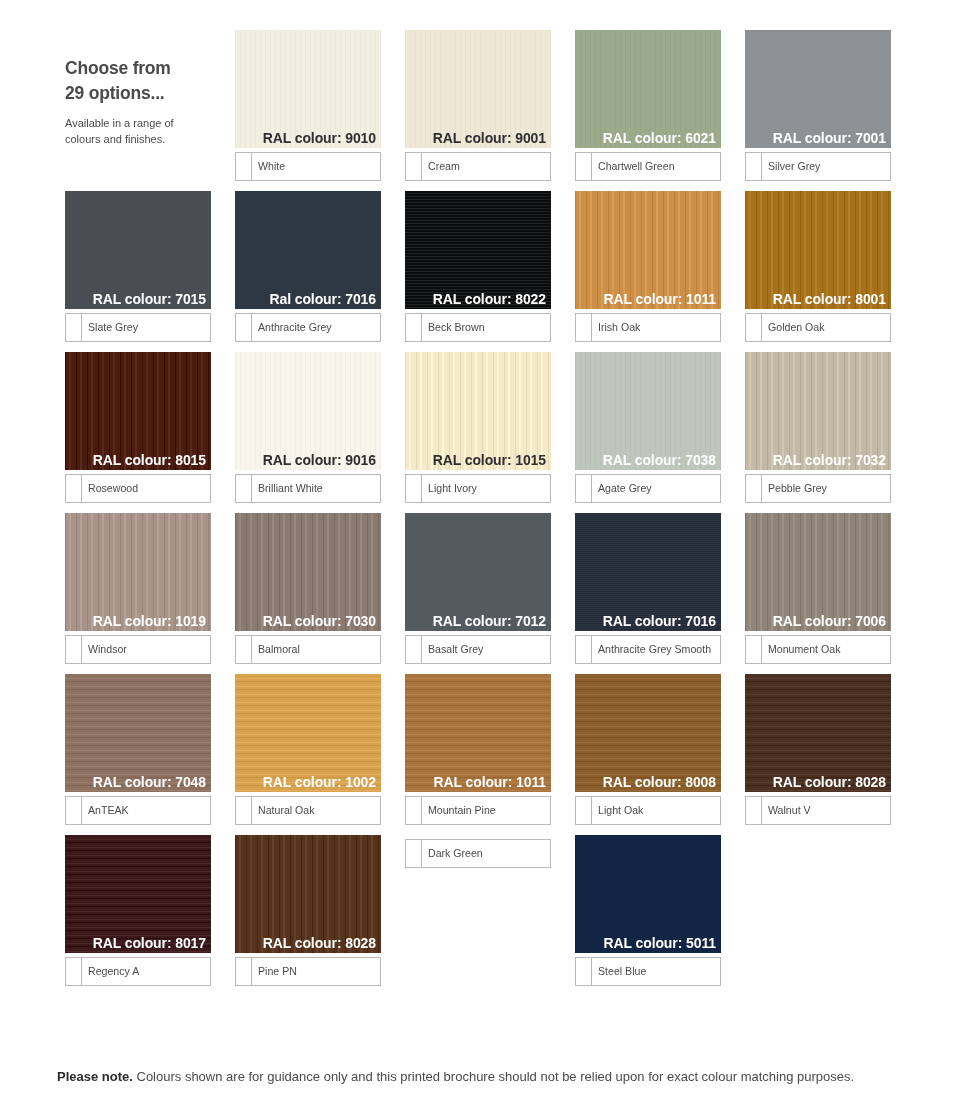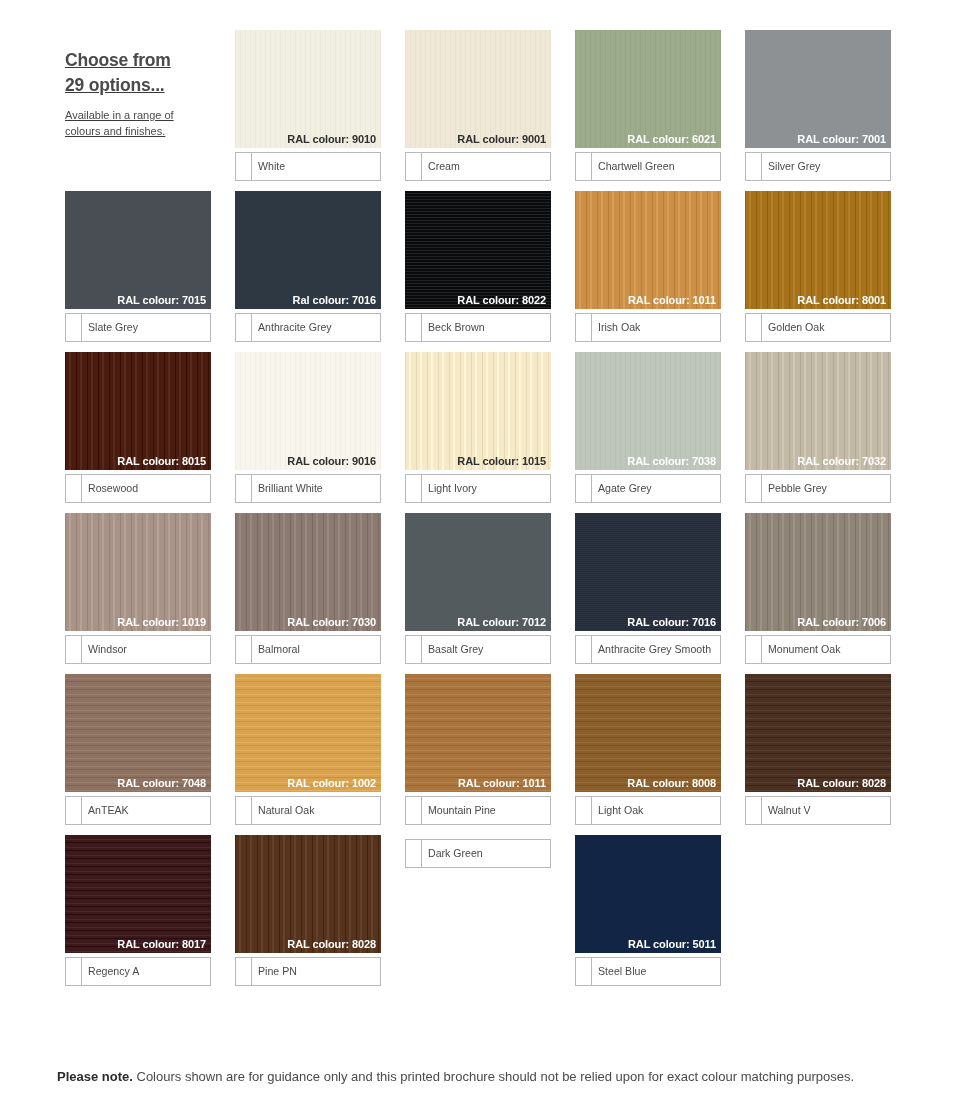--- a/index.html
+++ b/index.html
@@ -20,23 +20,22 @@
     position: relative;
     width: 960px;
     height: 1103px;
     box-sizing: border-box;
   }
 
   
   .intro {
     position: absolute;
     left: 65px;
-    top: 48px;
+    top: 56px;
     width: 165px;
-    text-decoration: underline;
   }
   .intro-title {
     font-size: 17.5px;
     font-weight: bold;
     line-height: 1.45;
     color: #4a4a4c;
     letter-spacing: -0.2px;
     margin: 0 0 9px 0;
   }
   .intro-sub {
@@ -74,21 +73,21 @@
     background-color: #cccccc;
   }
   .swatch .tex {
     position: absolute;
     inset: 0;
   }
   .ral {
     position: absolute;
     right: 5px;
     bottom: 3px;
-    font-size: 11px;
+    font-size: 14px;
     font-weight: bold;
     letter-spacing: -0.1px;
     line-height: 1;
     white-space: nowrap;
   }
   .ral.dark  { color: #2f2f31; }
   .ral.light { color: #ffffff; }
 
   .caption {
     margin-top: 4px;

